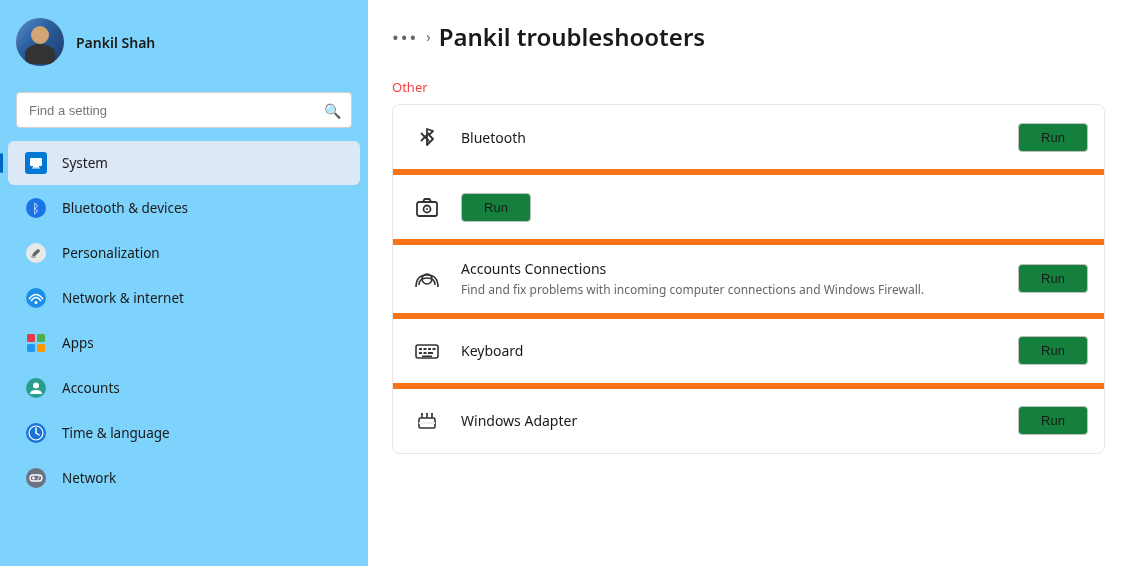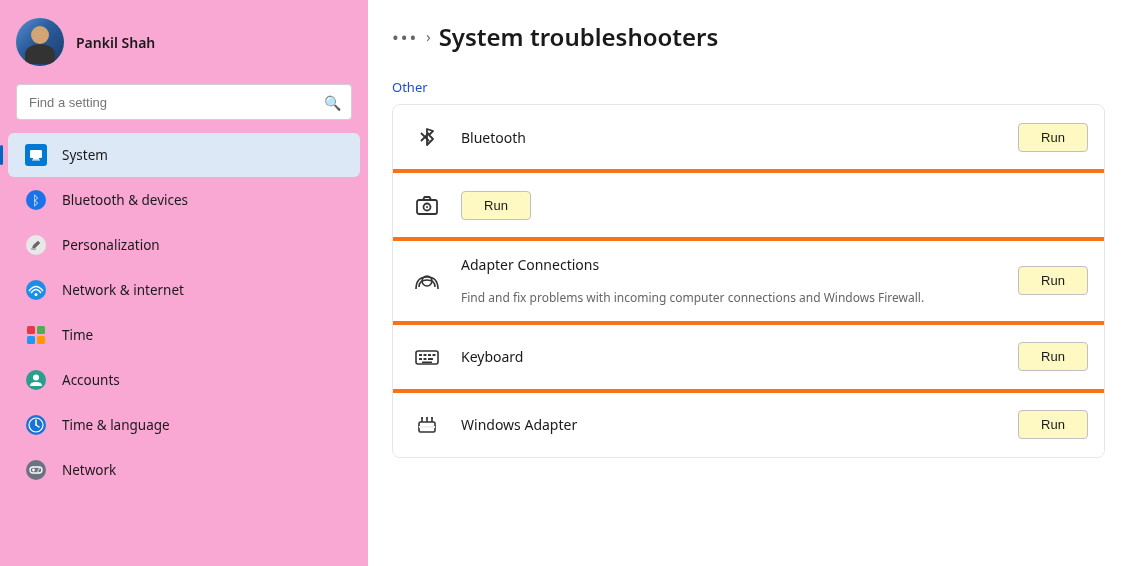--- a/index.html
+++ b/index.html
@@ -9,21 +9,21 @@
       width: 1129px;
       height: 566px;
       overflow: hidden;
       display: flex;
     }
 
     
     .sidebar {
       width: 368px;
       min-width: 368px;
-      background: #f9a8d4;
+      background: #7dd3fc;
       display: flex;
       flex-direction: column;
       height: 566px;
       overflow: hidden;
       justify-content: flex-end;
     }
 
     .user-profile {
       display: flex;
       align-items: center;
@@ -74,21 +74,21 @@
       transform: translateX(-50%);
     }
 
     .user-name {
       font-size: 14px;
       font-weight: 600;
       color: #1a1a1a;
     }
 
     .search-box {
-      margin: 4px 16px 12px 16px;
+      margin: 12px 16px 12px 16px;
       position: relative;
     }
 
     .search-input {
       width: 100%;
       height: 36px;
       border: 1px solid #d0d0d0;
       border-radius: 4px;
       padding: 0 36px 0 12px;
       font-size: 13px;
@@ -183,37 +183,37 @@
 
     .page-title {
       font-size: 24px;
       font-weight: 600;
       color: #1a1a1a;
     }
 
     .section-label {
       font-size: 13px;
       font-weight: 400;
-      color: #1d4ed8;
+      color: #ef4444;
       margin-bottom: 8px;
       margin-top: 25px;
     }
 
     .troubleshooter-list {
       border: 1px solid #e5e5e5;
       border-radius: 8px;
       overflow: hidden;
     }
 
     .troubleshooter-item {
       display: flex;
       align-items: center;
       padding: 14px 16px;
       background: #fff;
-      border-bottom: 4px solid #f97316;
+      border-bottom: 6px solid #f97316;
       gap: 16px;
     }
 
     .troubleshooter-item:last-child {
       border-bottom: none;
     }
 
     .item-icon {
       width: 36px;
       height: 36px;
@@ -231,29 +231,29 @@
 
     .item-name {
       font-size: 14px;
       font-weight: 400;
       color: #1a1a1a;
     }
 
     .item-desc {
       font-size: 12px;
       color: #666;
-      margin-top: 16px;
+      margin-top: 4px;
       line-height: 1.4;
     }
 
     .run-button {
       padding: 6px 20px;
       border: 1px solid #c0c0c0;
       border-radius: 4px;
-      background: #fef9c3;
+      background: #15803d;
       font-size: 13px;
       color: #1a1a1a;
       cursor: pointer;
       white-space: nowrap;
       min-width: 70px;
     }
 
     
     .system-icon-bg {
       background: #0078d4;
@@ -331,21 +331,21 @@
 
     <li class="nav-item">
       <div class="nav-icon">
         <svg width="22" height="22" viewBox="0 0 22 22">
           <rect x="2" y="2" width="8" height="8" rx="1.5" fill="#e63946"></rect>
           <rect x="12" y="2" width="8" height="8" rx="1.5" fill="#4CAF50"></rect>
           <rect x="2" y="12" width="8" height="8" rx="1.5" fill="#2196F3"></rect>
           <rect x="12" y="12" width="8" height="8" rx="1.5" fill="#FF9800"></rect>
         </svg>
       </div>
-      <span class="nav-label">Time</span>
+      <span class="nav-label">Apps</span>
     </li>
 
     <li class="nav-item">
       <div class="nav-icon">
         <svg width="22" height="22" viewBox="0 0 22 22">
           <circle cx="11" cy="11" r="10" fill="#2a9d8f"></circle>
           <circle cx="11" cy="8.5" r="3" fill="white"></circle>
           <path d="M5 17 Q5 13 11 13 Q17 13 17 17" fill="white"></path>
         </svg>
       </div>
@@ -377,21 +377,21 @@
       </div>
       <span class="nav-label">Network</span>
     </li>
   </ul>
 </div>
 
 <div class="main-content">
   <div class="page-header">
     <span class="breadcrumb-dots">•••</span>
     <span class="breadcrumb-arrow">›</span>
-    <h1 class="page-title">System troubleshooters</h1>
+    <h1 class="page-title">Pankil troubleshooters</h1>
   </div>
 
   <p class="section-label">Other</p>
 
   <div class="troubleshooter-list">
 
     <div class="troubleshooter-item">
       <div class="item-icon">
         <svg width="24" height="24" viewBox="0 0 24 24" fill="none">
           <path d="M12 4 L12 20 L18 14 L14 10 L18 6 Z" stroke="#333" stroke-width="1.8" fill="none" stroke-linejoin="round"></path>
@@ -421,21 +421,21 @@
       <div class="item-icon">
         <svg width="28" height="28" viewBox="0 0 28 28" fill="none">
           <circle cx="14" cy="14" r="5" stroke="#333" stroke-width="1.6"></circle>
           <path d="M6 20 Q6 13 14 13" stroke="#333" stroke-width="1.6" fill="none"></path>
           <path d="M22 20 Q22 13 14 13" stroke="#333" stroke-width="1.6" fill="none"></path>
           <path d="M3 22 Q3 10 14 10" stroke="#333" stroke-width="1.6" fill="none"></path>
           <path d="M25 22 Q25 10 14 10" stroke="#333" stroke-width="1.6" fill="none"></path>
         </svg>
       </div>
       <div class="item-text">
-        <div class="item-name">Adapter Connections</div>
+        <div class="item-name">Accounts Connections</div>
         <div class="item-desc">Find and fix problems with incoming computer connections and Windows Firewall.</div>
       </div>
       <button class="run-button">Run</button>
     </div>
 
     <div class="troubleshooter-item">
       <div class="item-icon">
         <svg width="26" height="26" viewBox="0 0 26 26" fill="none">
           <rect x="2" y="7" width="22" height="13" rx="2" stroke="#333" stroke-width="1.6"></rect>
           <rect x="5" y="10" width="3" height="2" rx="0.5" fill="#333"></rect>

